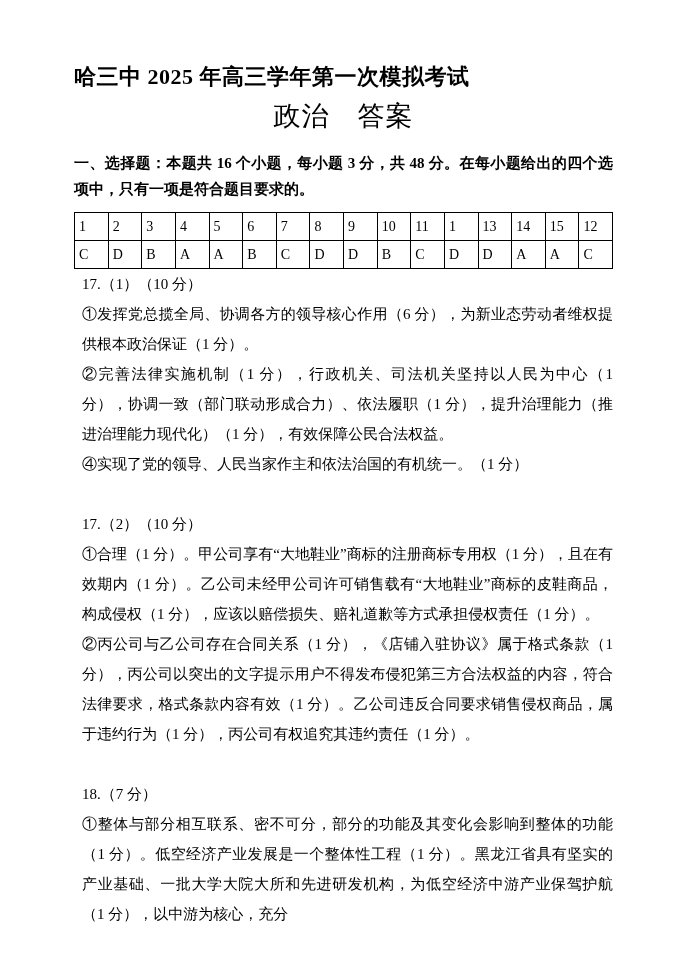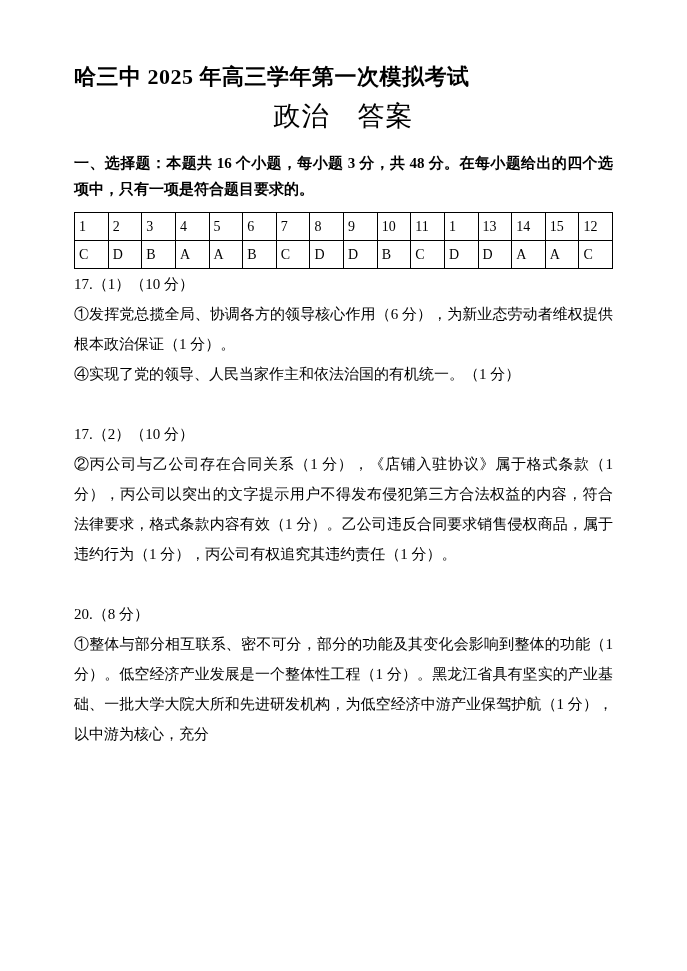--- a/index.html
+++ b/index.html
@@ -53,21 +53,21 @@
     border: 1px solid #000000;
     height: 25px;
     padding: 1px 4px;
     font-size: 14px;
     line-height: 1.4;
     text-align: left;
     vertical-align: middle;
     overflow: hidden;
   }
   .block {
-    margin: 0 0 30px 0;
+    margin: 0 0 30px 8px;
   }
   .block:last-child {
     margin-bottom: 0;
   }
   .block p {
     margin: 0;
     text-align: justify;
   }
 </style>
 </head>
@@ -120,25 +120,27 @@
           <td>C</td>
         </tr>
     </tbody>
   </table>
 
 
   <div id="blocks">
       <div class="block">
         <p>17.（1）（10 分）</p>
         <p>①发挥党总揽全局、协调各方的领导核心作用（6 分），为新业态劳动者维权提供根本政治保证（1 分）。</p>
+        <p>②完善法律实施机制（1 分），行政机关、司法机关坚持以人民为中心（1 分），协调一致（部门联动形成合力）、依法履职（1 分），提升治理能力（推进治理能力现代化）（1 分），有效保障公民合法权益。</p>
         <p>④实现了党的领导、人民当家作主和依法治国的有机统一。（1 分）</p>
       </div>
       <div class="block">
         <p>17.（2）（10 分）</p>
+        <p>①合理（1 分）。甲公司享有“大地鞋业”商标的注册商标专用权（1 分），且在有效期内（1 分）。乙公司未经甲公司许可销售载有“大地鞋业”商标的皮鞋商品，构成侵权（1 分），应该以赔偿损失、赔礼道歉等方式承担侵权责任（1 分）。</p>
         <p>②丙公司与乙公司存在合同关系（1 分），《店铺入驻协议》属于格式条款（1 分），丙公司以突出的文字提示用户不得发布侵犯第三方合法权益的内容，符合法律要求，格式条款内容有效（1 分）。乙公司违反合同要求销售侵权商品，属于违约行为（1 分），丙公司有权追究其违约责任（1 分）。</p>
       </div>
       <div class="block">
-        <p>20.（8 分）</p>
+        <p>18.（7 分）</p>
         <p>①整体与部分相互联系、密不可分，部分的功能及其变化会影响到整体的功能（1 分）。低空经济产业发展是一个整体性工程（1 分）。黑龙江省具有坚实的产业基础、一批大学大院大所和先进研发机构，为低空经济中游产业保驾护航（1 分），以中游为核心，充分</p>
       </div>
     </div>
 
 </div>
 
 </body></html>

